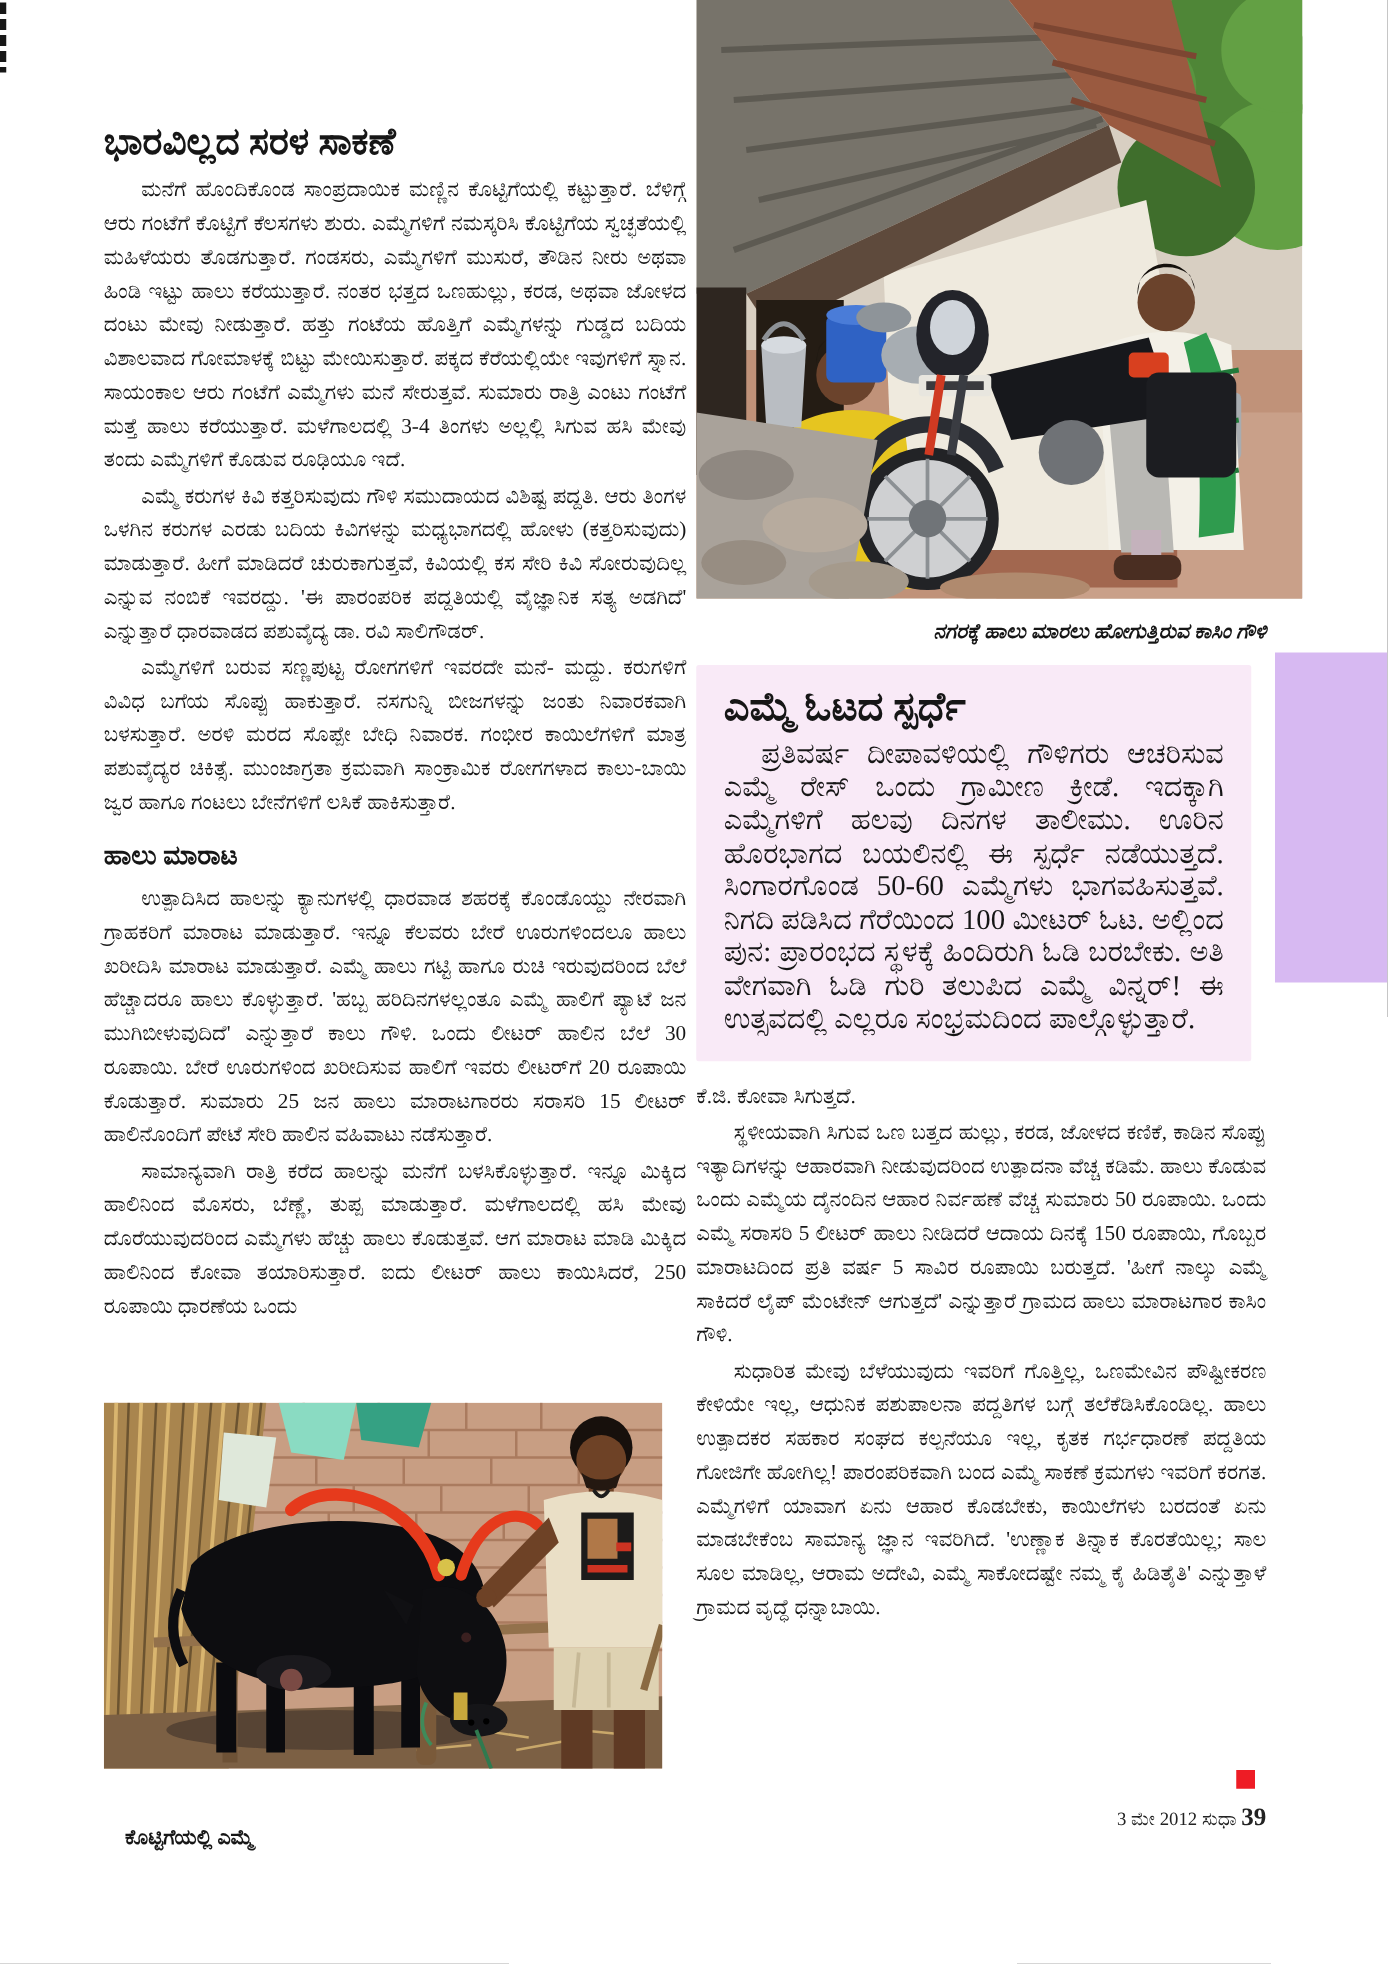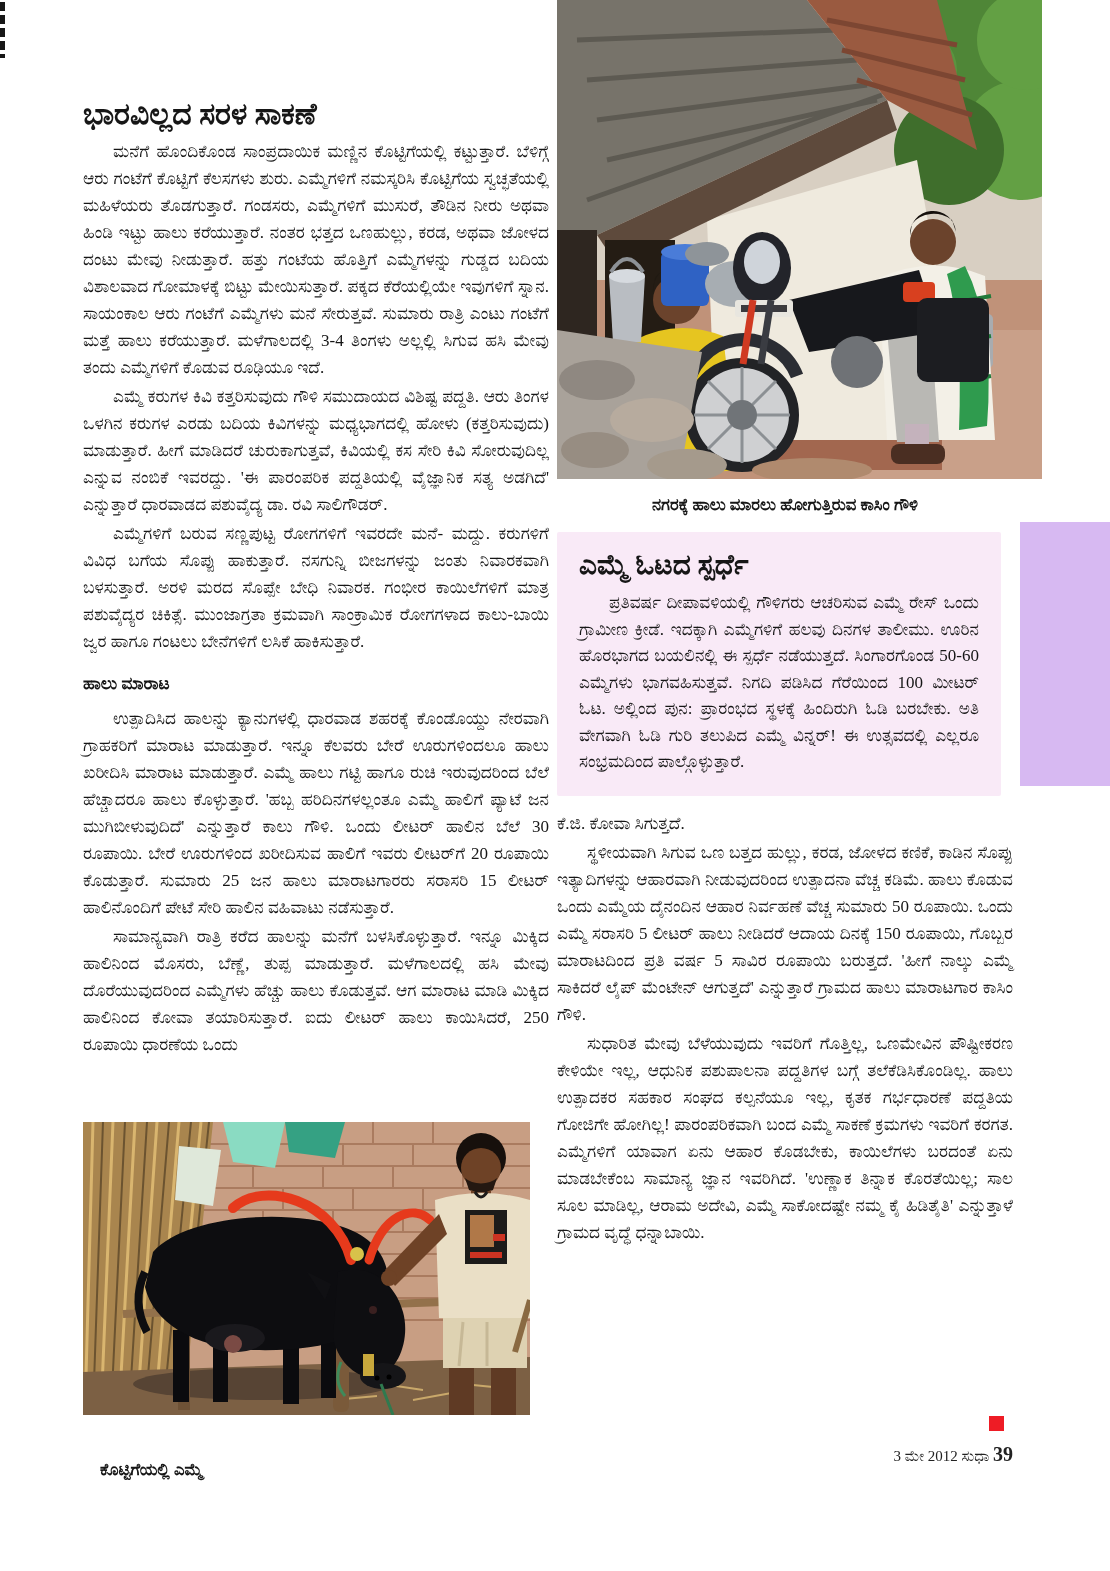--- a/index.html
+++ b/index.html
@@ -10,35 +10,35 @@
     color:#161616;
   }
   .reg-mark{
     position:absolute;left:0;top:2px;width:5px;height:56px;
     background:repeating-linear-gradient(to bottom,#171717 0 9px,#ffffff 9px 13px);
   }
   .col{position:absolute;}
   .col-left{left:83px;top:100px;width:466px;}
   .col-right{left:557px;top:486px;width:456px;}
   h2.sec{font-size:30px;line-height:28px;font-weight:bold;margin:0 0 10px 0;}
-  h2.sec2{font-size:17px;line-height:26px;font-weight:bold;margin:16px 0 8px 0;}
+  h2.sec2{font-size:21px;line-height:26px;font-weight:bold;margin:16px 0 8px 0;}
   p.body{font-size:17px;line-height:27px;text-align:justify;margin:0 0 2px 0;}
   .indent{text-indent:30px;}
   .photo-frame{position:absolute;overflow:hidden;}
   .photo-top{left:557px;top:0;width:485px;height:479px;}
   .photo-bottom{left:83px;top:1122px;width:447px;height:293px;}
   .caption{font-size:16.5px;font-weight:bold;line-height:22px;margin-top:32px;}
-  .caption-top{text-align:center;margin:8px 0 16px 0;}
+  .caption-top{text-align:right;margin:8px 0 16px 0;font-style:italic;}
   .caption-bottom{position:absolute;left:100px;top:1427px;width:430px;text-align:left;}
   .race-box{
     background:#f9eaf7;border-radius:2px;
     padding:16px 22px 20px 22px;margin-top:3px;width:400px;
   }
-  .race-box h2{font-size:28px;line-height:34px;font-weight:bold;margin:0 0 8px 0;}
-  .race-box p{font-size:17px;line-height:26.5px;text-align:justify;margin:0;}
+  .race-box h2{font-size:32px;line-height:34px;font-weight:bold;margin:0 0 8px 0;}
+  .race-box p{font-size:23px;line-height:26.5px;text-align:justify;margin:0;}
   .accent-strip{position:absolute;left:1020px;top:522px;width:90px;height:264px;background:#d7b9f2;}
   .end-marker{position:absolute;left:989px;top:1416px;width:15px;height:15px;background:#ee1c25;}
   .footer{
     position:absolute;left:557px;top:1444px;width:456px;
     text-align:right;font-size:15px;line-height:20px;color:#222;
   }
   .footer b{font-size:20px;}
   .gap{height:14px;}
 </style>
 </head>

